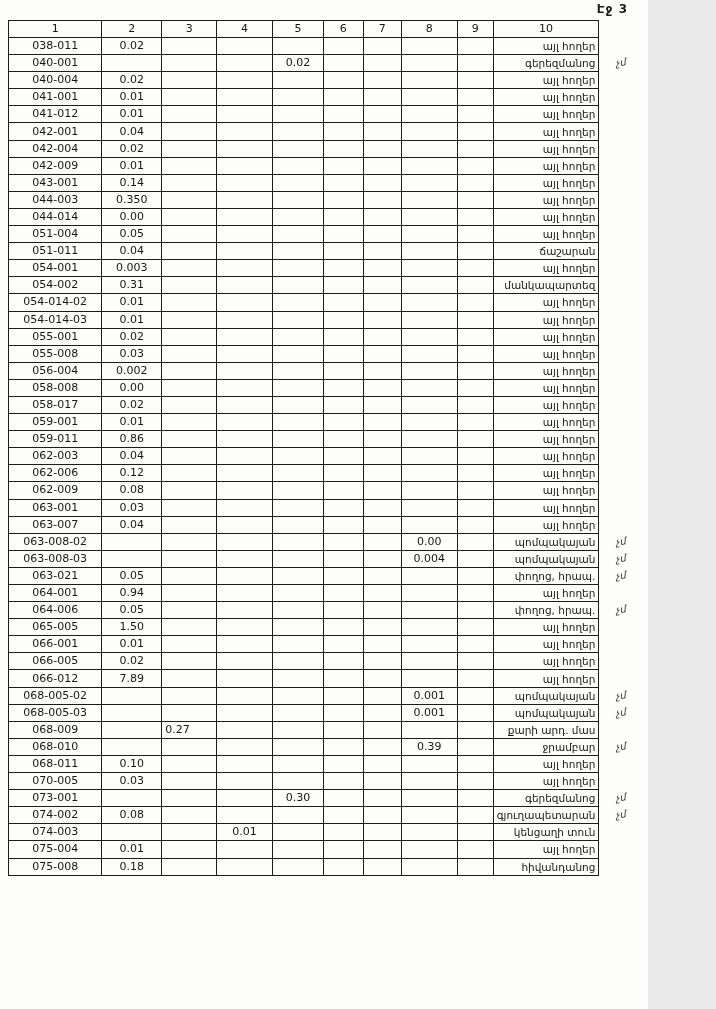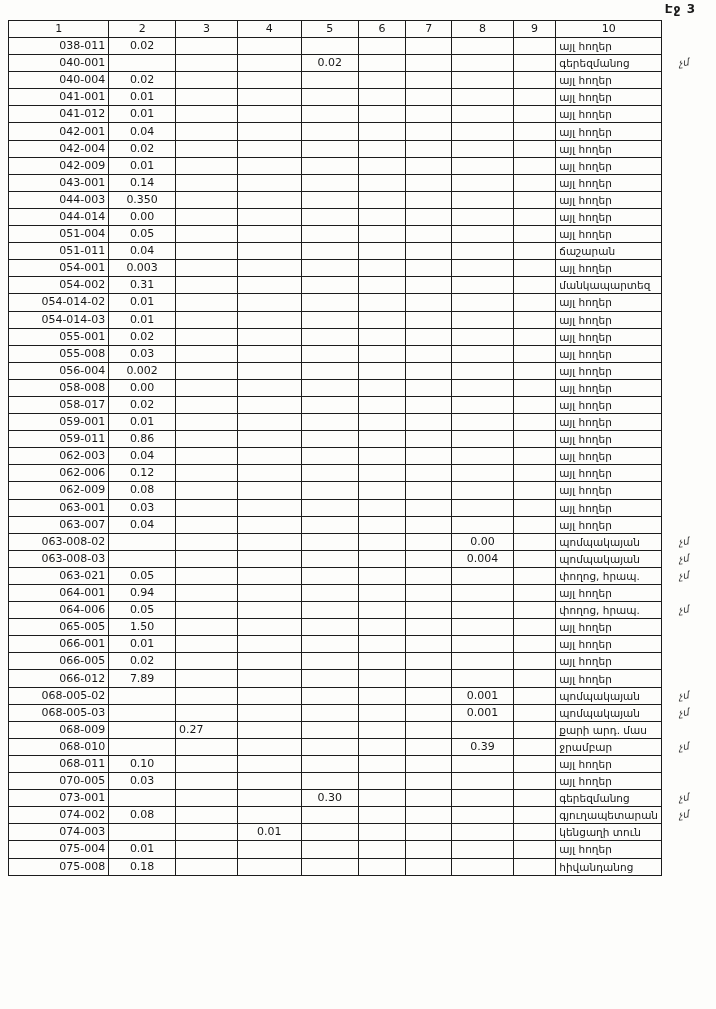--- a/index.html
+++ b/index.html
@@ -4,21 +4,21 @@
 <style>
   html,body{margin:0;padding:0;}
   body{
     width:716px;height:1009px;
     background:#e9e9e9;
     font-family:"DejaVu Sans",sans-serif;
     color:#141414;
   }
   .page{
     position:relative;
-    width:716px;height:1009px;
+    width:648px;height:1009px;
     background:#fdfdfb;
     overflow:hidden;
   }
   .page-label{
     position:absolute;
     top:2px;right:20px;
     font-size:12px;
     font-weight:bold;
     letter-spacing:1px;
     color:#1a1a1a;
@@ -39,30 +39,30 @@
     white-space:nowrap;
     vertical-align:middle;
     color:#161616;
   }
   table.grid th{
     font-weight:normal;
     text-align:center;
     height:14px;
     font-size:11px;
   }
-  .col-1{width:100px;text-align:right;}
+  .col-1{width:100px;text-align:center;}
   .col-2{width:66px;text-align:center;}
   .col-3{width:62px;}
   .col-4{width:64px;text-align:center;}
   .col-5{width:56px;text-align:center;}
   .col-6{width:48px;text-align:center;}
   .col-7{width:46px;text-align:center;}
   .col-8{width:60px;text-align:center;}
   .col-9{width:42px;text-align:center;}
-  .col-10{width:96px;text-align:left;}
+  .col-10{width:96px;text-align:right;}
   table.grid td.col-10{font-size:10.5px;}
   .note-col{
     width:52px;
     border:none !important;
     background:transparent;
     text-align:left;
   }
   .note{
     display:inline-block;
     margin-left:14px;

